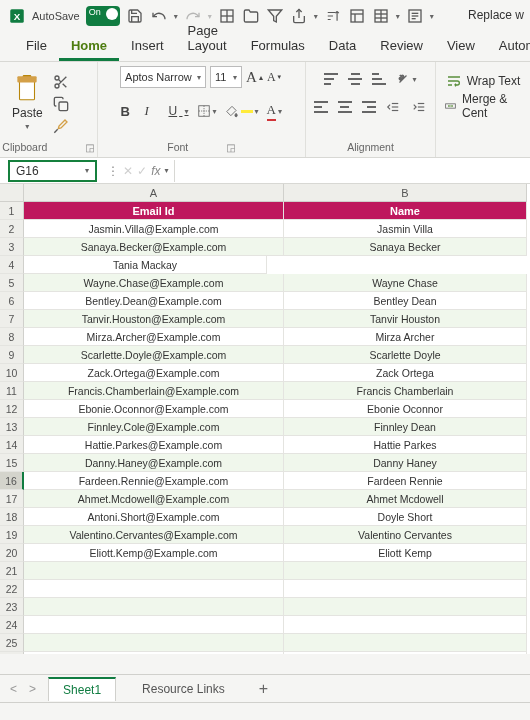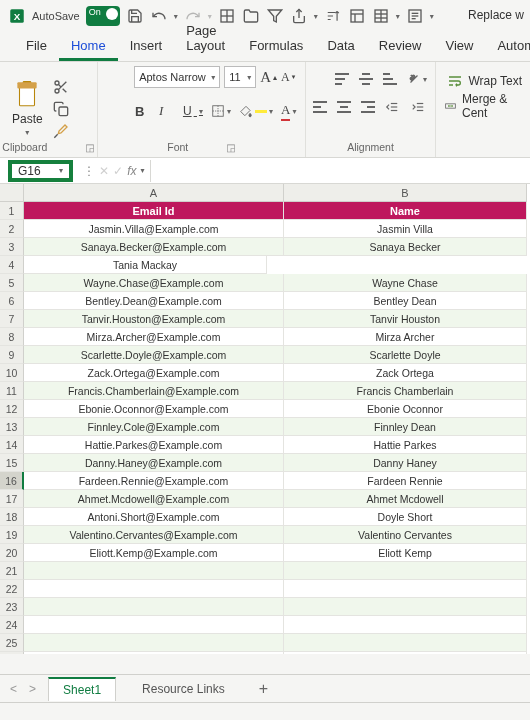--- a/index.html
+++ b/index.html
@@ -7,24 +7,24 @@
 .titlebar{height:32px;display:flex;align-items:center;gap:6px;padding:0 8px;background:#f5f5f3}
 .logo{width:18px;height:18px;display:inline-flex;align-items:center;justify-content:center}
 .autosave-label{font-size:11px;color:#444}
 .toggle{width:34px;height:20px;border-radius:4px;background:#107c41;position:relative;display:inline-block}
 .toggle .knob{position:absolute;right:2px;top:2px;width:12px;height:12px;border-radius:50%;background:#fff}
 .toggle .on{position:absolute;left:3px;top:1px;font-size:9px;color:#fff}
 .qat-icon{width:18px;height:18px;display:inline-flex;align-items:center;justify-content:center;color:#5a5a5a}
 .right-title{position:absolute;right:6px;top:8px;font-size:12px;color:#333}
 .tabs{height:30px;display:flex;align-items:flex-end;gap:0;padding:0 14px;border-bottom:1px solid #d8d8d4;background:#f5f5f3}
 .tab{padding:6px 12px 8px;font-size:13px;color:#333;cursor:pointer}
-.tab.active{font-weight:400;border-bottom:3px solid #107c41;padding-bottom:5px;color:#1d4ed8}
+.tab.active{font-weight:700;border-bottom:3px solid #107c41;padding-bottom:5px;color:#4d7c0f}
 .ribbon{height:96px;display:flex;background:#f5f5f3;border-bottom:1px solid #d8d8d4}
 .group{display:flex;flex-direction:column;justify-content:space-between;border-right:1px solid #e0e0dc;padding:4px 8px 2px}
-.group-body{display:flex;align-items:flex-end;gap:6px;flex:1}
+.group-body{display:flex;align-items:center;gap:6px;flex:1}
 .group-label{font-size:10.5px;color:#666;text-align:center;padding:2px 0;display:flex;justify-content:center;align-items:center;gap:38px}
 .dialog-launcher{font-size:10px;color:#888}
 .paste-big{display:flex;flex-direction:column;align-items:center;gap:2px;padding:2px 4px}
 .paste-icon{width:26px;height:30px}
 .paste-lbl{font-size:12px}
 .small-stack{display:flex;flex-direction:column;gap:6px;padding-top:2px}
 .small-ic{width:16px;height:16px;color:#5a5a5a}
 .font-row{display:flex;align-items:center;gap:4px}
 .font-row2{display:flex;align-items:center;gap:8px;margin-top:8px}
 .fontname{width:86px;height:22px;border:1px solid #bbb;background:#fff;font-size:11px;padding:0 4px;display:flex;align-items:center;justify-content:space-between}
@@ -32,21 +32,21 @@
 .chev{font-size:8px;color:#666}
 .inc-dec{font-family:Georgia,serif}
 .btn-ic{min-width:16px;height:18px;color:#444;display:inline-flex;align-items:center;gap:2px}
 .underline-red{border-bottom:2px solid #d13438;padding-bottom:1px}
 .fill-yellow{display:inline-block;width:12px;height:3px;background:#ffeb3b}
 .align-mini{width:14px;height:12px;display:inline-flex;flex-direction:column;justify-content:space-between}
 .align-mini span{height:2px;background:#666;display:block}
 .wrap-row{display:flex;align-items:center;gap:5px;height:22px}
 .wrap-ic{width:16px;height:16px}
 .namerow{height:26px;display:flex;align-items:center;background:#fff;border-bottom:1px solid #d8d8d4}
-.namebox{width:65px;height:22px;margin:0 4px 0 8px;border:4px solid #15803d;display:flex;align-items:center;padding:0 6px;font-size:12px;justify-content:space-between;background:#fff}
+.namebox{width:89px;height:22px;margin:0 4px 0 8px;border:2px solid #15803d;display:flex;align-items:center;padding:0 6px;font-size:12px;justify-content:space-between;background:#fff}
 .fx-tools{display:flex;align-items:center;gap:4px;color:#888;margin:0 6px}
 .fxbar{flex:1;height:22px;border-left:1px solid #d8d8d4;padding-left:6px;display:flex;align-items:center}
 .grid-area{background:#fff;height:470px;position:relative;overflow:hidden}
 .corner{position:absolute;left:0;top:0;width:24px;height:18px;background:#eeeeea;border-right:1px solid #d0d0cc;border-bottom:1px solid #d0d0cc}
 .colheads{position:absolute;left:24px;top:0;right:0;height:18px;display:flex}
 .colhead{background:#eeeeea;border-right:1px solid #d0d0cc;border-bottom:1px solid #d0d0cc;text-align:center;font-size:11px;line-height:18px;color:#555}
 .colA{width:260px}.colB{width:243px}
 .rowheads{position:absolute;left:0;top:18px;width:24px}
 .rowhead{height:18px;background:#eeeeea;border-right:1px solid #d0d0cc;border-bottom:1px solid #e4e4e0;text-align:center;font-size:10.5px;line-height:18px;color:#555}
 .rowhead.sel{background:#d4d4cc;border-right:2px solid #107c41}

